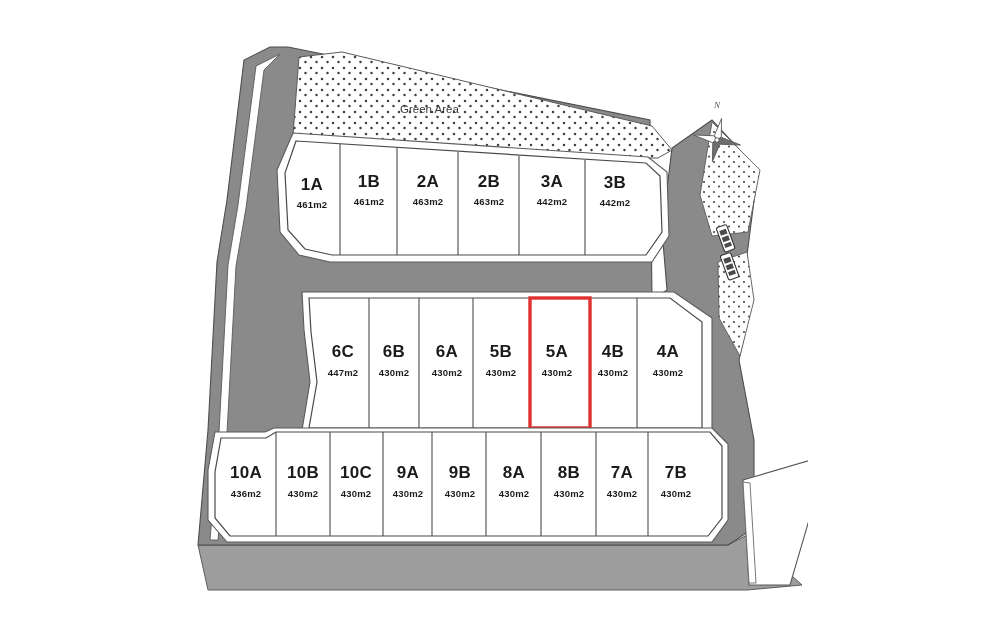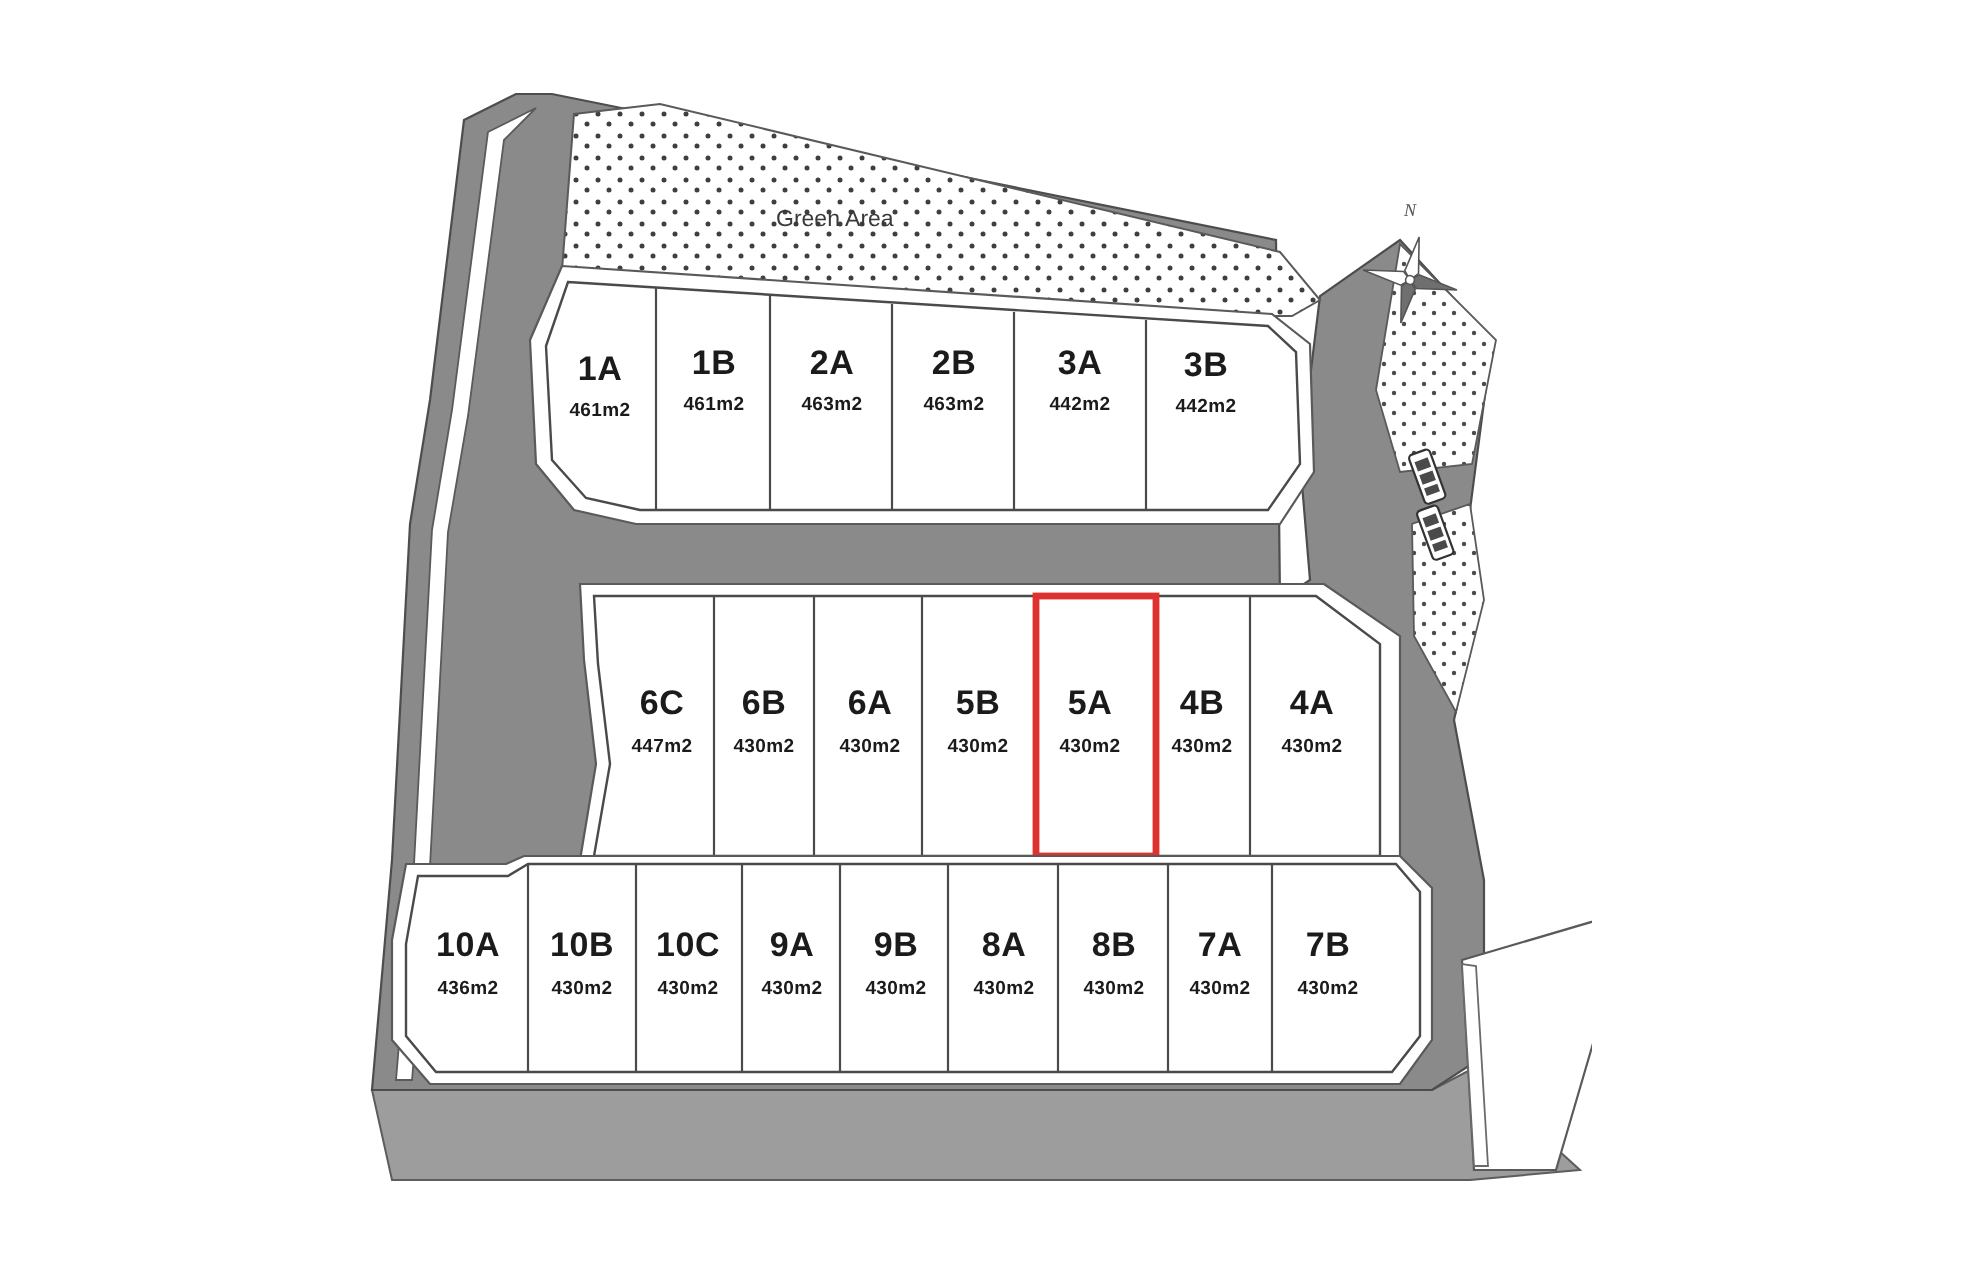--- a/index.html
+++ b/index.html
@@ -7,20 +7,21 @@
     margin: 0; padding: 0;
     background: #ffffff;
     font-family: "Liberation Sans", sans-serif;
   }
   #stage {
     position: relative;
     width: 796px;
     height: 636px;
     background: #ffffff;
     overflow: hidden;
+    margin-left: 12px;
   }
   #plan-svg { position: absolute; left: 0; top: 0; }
 
   .lot-label {
     font-family: "Liberation Sans", sans-serif;
     font-weight: bold;
     fill: #1b1b1b;
   }
   .lot-id   { font-size: 17px; letter-spacing: .3px; }
   .lot-area { font-size: 9.5px; letter-spacing: .2px; }

